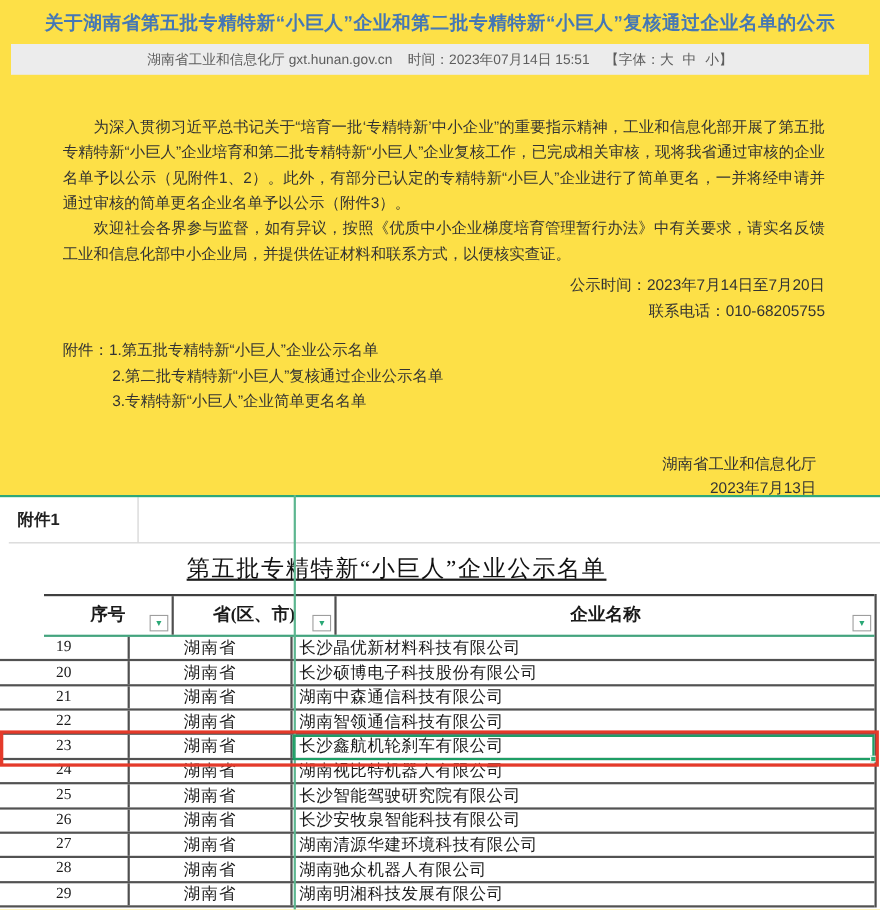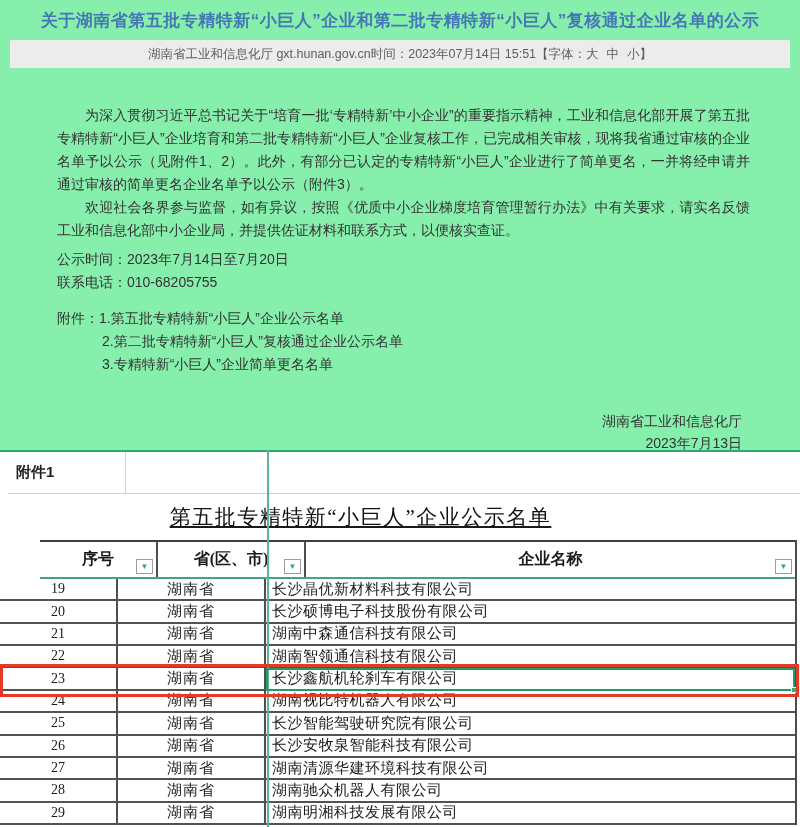--- a/index.html
+++ b/index.html
@@ -1,36 +1,36 @@
 <!DOCTYPE html>
 <html><head>
 <meta charset="utf-8">
 <style>
   * { margin:0; padding:0; box-sizing:border-box; }
   html,body { background:#fff; }
   .page {
     position:relative; width:800px; height:827px; overflow:hidden;
-    background:#86efac; font-family:"Liberation Sans","DejaVu Sans",sans-serif;
+    background:#fde047; font-family:"Liberation Sans","DejaVu Sans",sans-serif;
   }
   
   .doc-title {
     padding-top:9px; text-align:center; font-size:17px; font-weight:bold;
     color:#4577b5; letter-spacing:0.5px;
   }
   .meta-bar {
     margin:8px 10px 0 10px; height:28px; background:#ececec;
-    display:flex; align-items:center; justify-content:center; 
+    display:flex; align-items:center; justify-content:center; gap:14px;
     font-size:12.5px; color:#5d5d5d;
   }
   .meta-bar .font-links { display:inline-flex; gap:8px; }
   .meta-bar .font-links span { cursor:pointer; }
   
   .content { padding:36px 50px 0 57px; font-size:14px; color:#333; line-height:23px; }
   .para { text-indent:2em; text-align:justify; }
-  .line { margin-top:6px; }
+  .line { margin-top:6px;text-align:right; }
   .line + .line { margin-top:0; }
   .attachments { margin-top:13px; }
   .att-item { padding-left:45px; }
   .att-first { display:flex; }
   .att-first .att-label { flex:0 0 auto; }
   .signature { position:absolute; top:410px; right:58px; text-align:right;
     font-size:14px; color:#333; line-height:22px; }
   
   .sheet {
     position:absolute; left:0; top:450px; width:800px; height:377px; background:#fff;

